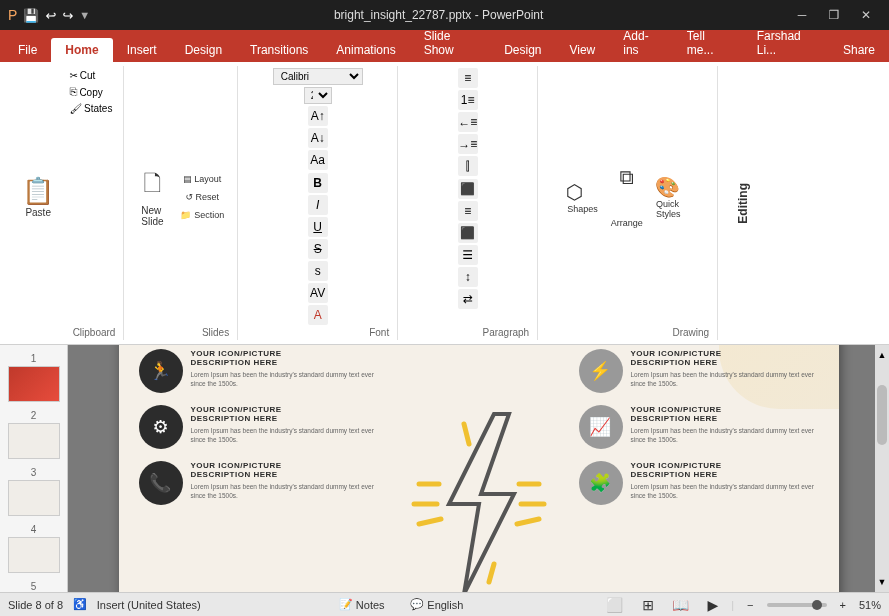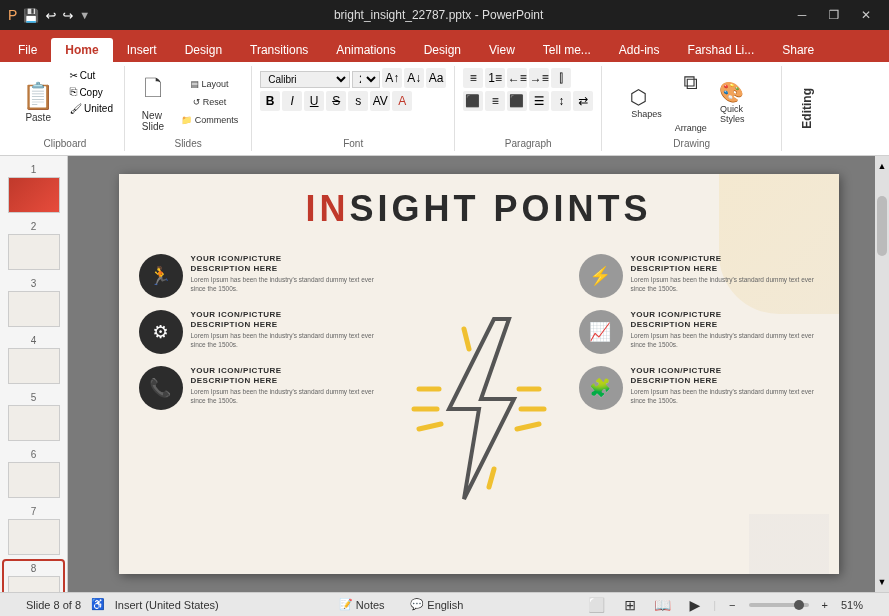--- a/index.html
+++ b/index.html
@@ -14,21 +14,21 @@
 
     
     .ribbon { background: #c0392b; flex-shrink: 0; }
     .ribbon-tabs { display: flex; align-items: flex-end; height: 32px; padding-left: 4px; }
     .ribbon-tab { padding: 5px 14px; font-size: 12px; cursor: pointer; color: #fff; border-radius: 3px 3px 0 0; }
     .ribbon-tab.active { background: #fff; color: #c0392b; font-weight: bold; }
 
     .ribbon-content { background: #fff; border-bottom: 1px solid #d0d0d0; display: flex; align-items: stretch; padding: 4px 6px; min-height: 80px; }
     .ribbon-group { display: flex; flex-direction: column; align-items: stretch; border-right: 1px solid #e0e0e0; padding: 2px 8px; min-width: 60px; }
     .ribbon-group:last-child { border-right: none; }
-    .ribbon-group-label { font-size: 10px; color: #666; text-align: center; margin-top: auto; padding-top: 2px; }
+    .ribbon-group-label { font-size: 10px; color: #666; text-align: right; margin-top: auto; padding-top: 2px; }
     .ribbon-group-content { display: flex; align-items: center; gap: 3px; flex: 1; }
 
     .ribbon-btn { display: flex; flex-direction: column; align-items: center; justify-content: center; padding: 3px 5px; cursor: pointer; border-radius: 3px; font-size: 10px; min-width: 30px; color: #333; }
     .ribbon-btn-large { flex-direction: column; min-width: 40px; padding: 4px 6px; }
 
     
     .clipboard-group { display: flex; align-items: stretch; gap: 4px; }
     .paste-btn { display: flex; flex-direction: column; align-items: center; justify-content: center; padding: 4px 8px; cursor: pointer; border-radius: 3px; min-width: 44px; color: #333; }
     .clipboard-small-btns { display: flex; flex-direction: column; gap: 1px; }
     .clipboard-small-btn { display: flex; align-items: center; gap: 2px; padding: 2px 3px; cursor: pointer; border-radius: 2px; font-size: 10px; }
@@ -68,30 +68,30 @@
     .insight-desc { font-size: 6.5px; color: #666; margin-top: 2px; line-height: 1.4; }
 
     
     .lightning-wrap { position: relative; width: 160px; height: 200px; display: flex; align-items: center; justify-content: center; }
 
     
     .scroll-bar { width: 14px; background: #e0e0e0; display: flex; flex-direction: column; align-items: center; }
     .scroll-thumb { width: 10px; height: 60px; background: #bbb; border-radius: 5px; margin-top: 20px; }
 
     
-    .status-bar { height: 24px; background: #e8e8e8; border-top: 1px solid #ccc; display: flex; align-items: center; padding: 0 26px; font-size: 11px; color: #333; gap: 16px; flex-shrink: 0; }
+    .status-bar { height: 24px; background: #e8e8e8; border-top: 1px solid #ccc; display: flex; align-items: center; padding: 0 8px; font-size: 11px; color: #333; gap: 16px; flex-shrink: 0; }
     .status-left { display: flex; align-items: center; gap: 10px; }
     .status-center { flex: 1; display: flex; align-items: center; justify-content: center; gap: 16px; }
     .status-right { display: flex; align-items: center; gap: 8px; }
     .status-btn { padding: 1px 5px; cursor: pointer; border-radius: 2px; display: flex; align-items: center; gap: 3px; }
     .zoom-slider { width: 60px; height: 4px; background: #bbb; border-radius: 2px; position: relative; cursor: pointer; }
     .zoom-handle { width: 10px; height: 10px; background: #555; border-radius: 50%; position: absolute; top: -3px; left: 75%; }
 
     
-    .font-row { display: flex; align-items: flex-end; gap: 2px; flex-wrap: wrap; }
+    .font-row { display: flex; align-items: center; gap: 2px; flex-wrap: wrap; flex-direction: column; }
     .font-select { border: 1px solid #ccc; padding: 1px 3px; font-size: 10px; width: 90px; cursor: pointer; }
     .font-size { border: 1px solid #ccc; padding: 1px 2px; font-size: 10px; width: 28px; cursor: pointer; }
     .font-btn { width: 20px; height: 20px; border: 1px solid transparent; display: flex; align-items: center; justify-content: center; font-size: 12px; cursor: pointer; border-radius: 2px; }
   </style>
 </head>
 <body>
 
 <div class="title-bar">
   <div class="title-bar-left">
     <span style="color:#f4a460;font-size:14px;">P</span>
@@ -111,24 +111,25 @@
 </div>
 
 <div class="ribbon">
   <div class="ribbon-tabs">
     <div class="ribbon-tab">File</div>
     <div class="ribbon-tab active">Home</div>
     <div class="ribbon-tab">Insert</div>
     <div class="ribbon-tab">Design</div>
     <div class="ribbon-tab">Transitions</div>
     <div class="ribbon-tab">Animations</div>
+    <div class="ribbon-tab">Slide Show</div>
     <div class="ribbon-tab">Design</div>
     <div class="ribbon-tab">View</div>
+    <div class="ribbon-tab">Add-ins</div>
     <div class="ribbon-tab">Tell me...</div>
-    <div class="ribbon-tab">Add-ins</div>
     <div class="ribbon-tab">Farshad Li...</div>
     <div class="ribbon-tab">Share</div>
   </div>
 </div>
 
 <div class="ribbon-content">
 
   <div class="ribbon-group">
     <div class="ribbon-group-content clipboard-group">
       <div class="paste-btn">
@@ -139,37 +140,37 @@
         <div class="clipboard-small-btn">
             <span>✂</span>
             <span style="font-size:10px;">Cut</span>
           </div>
         <div class="clipboard-small-btn">
             <span>⎘</span>
             <span style="font-size:10px;">Copy</span>
           </div>
         <div class="clipboard-small-btn">
             <span>🖌</span>
-            <span style="font-size:10px;">United</span>
+            <span style="font-size:10px;">States</span>
           </div>
       </div>
     </div>
     <div class="ribbon-group-label">Clipboard</div>
   </div>
 
   <div class="ribbon-group">
     <div class="ribbon-group-content">
       <div class="ribbon-btn ribbon-btn-large">
         <span style="font-size:22px;">🗋</span>
         <span style="font-size:10px;">New<br>Slide</span>
       </div>
       <div style="display:flex;flex-direction:column;gap:2px;">
         <div class="ribbon-btn" style="font-size:9px;">▤ Layout</div>
         <div class="ribbon-btn" style="font-size:9px;">↺ Reset</div>
-        <div class="ribbon-btn" style="font-size:9px;">📁 Comments</div>
+        <div class="ribbon-btn" style="font-size:9px;">📁 Section</div>
       </div>
     </div>
     <div class="ribbon-group-label">Slides</div>
   </div>
 
   <div class="ribbon-group" style="min-width:160px;">
     <div style="display:flex;flex-direction:column;gap:3px;flex:1;">
       <div class="font-row">
         <select class="font-select"><option>Calibri</option></select>
         <select class="font-size"><option>24</option></select>

